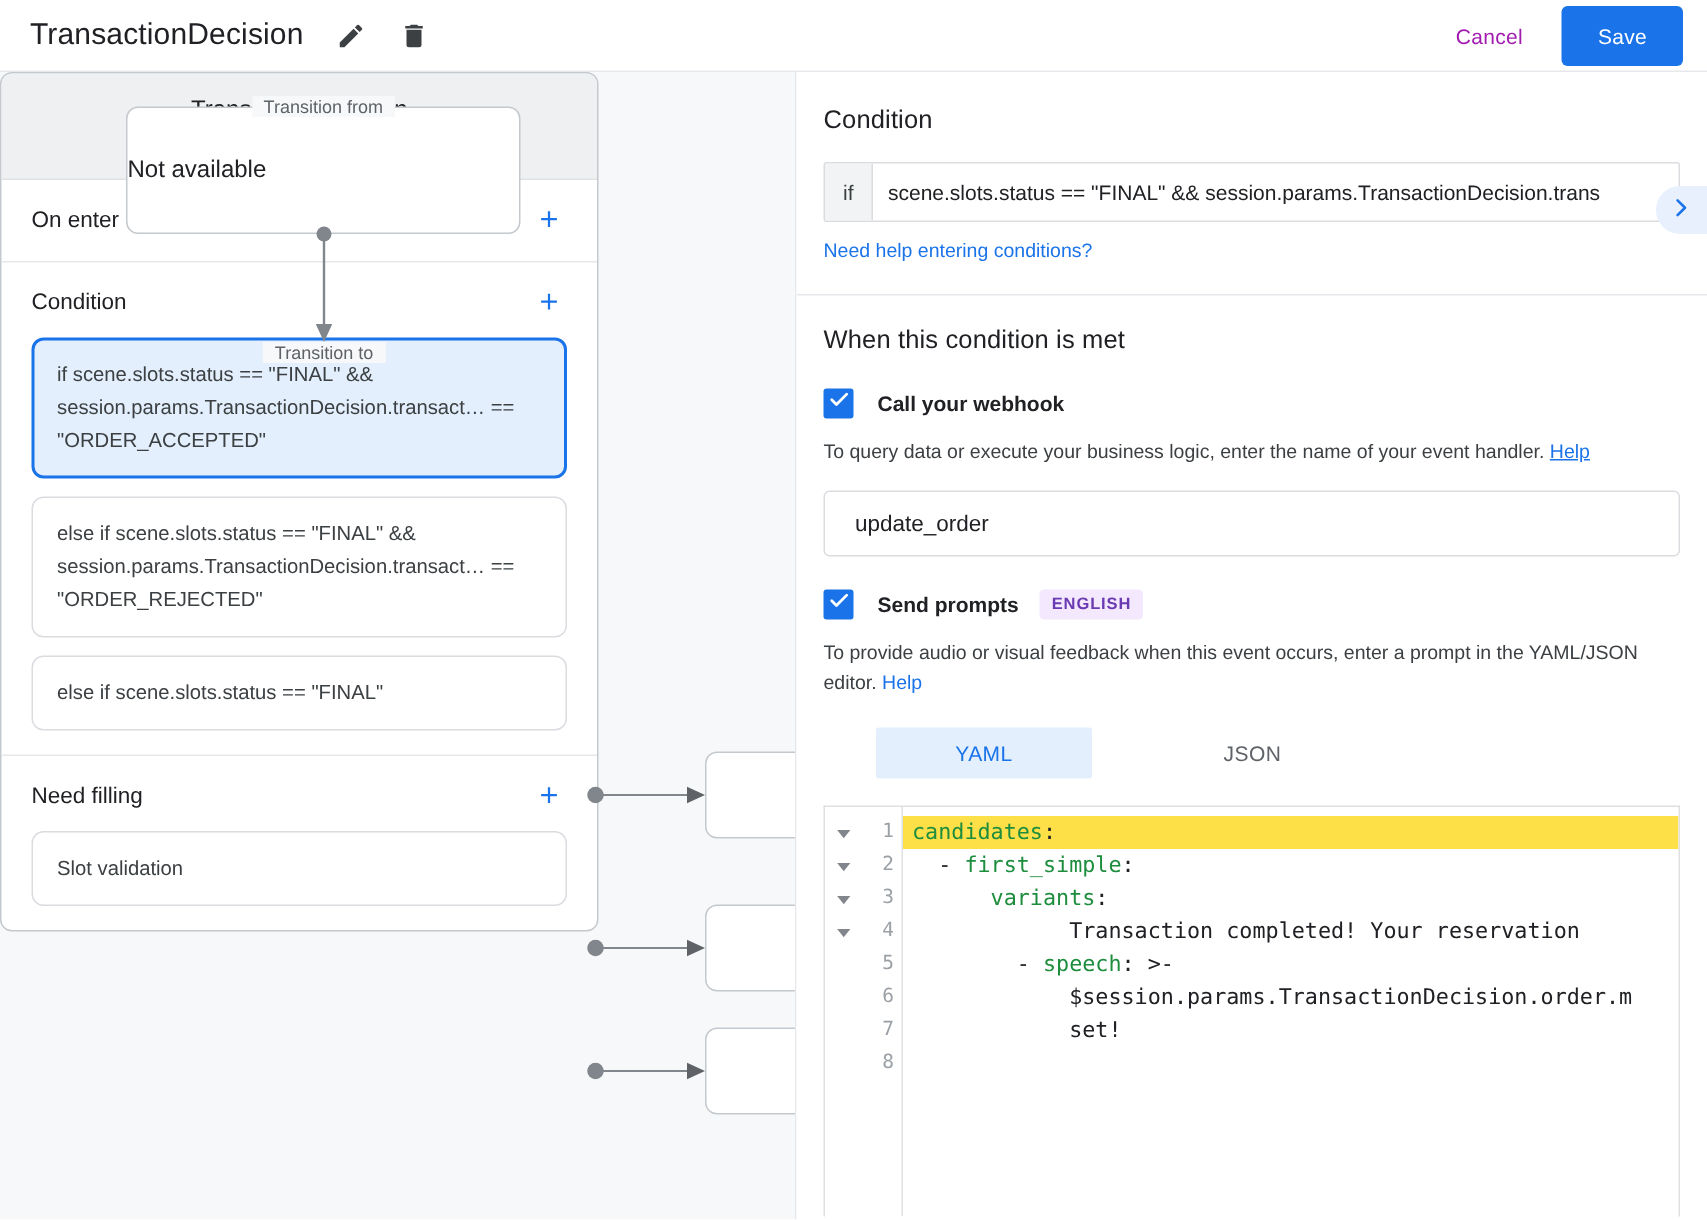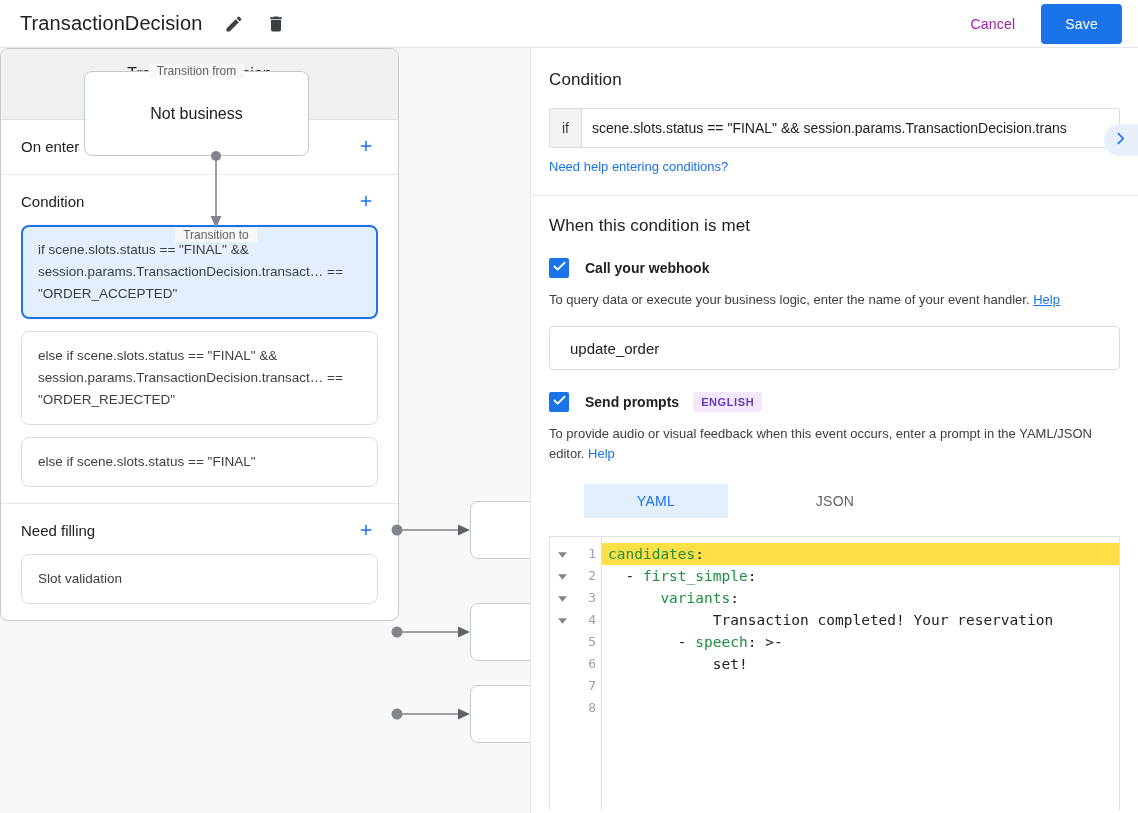--- a/index.html
+++ b/index.html
@@ -67,22 +67,22 @@
   }
   .group-legend {
     position: absolute;
     top: -8px; left: 50%; transform: translateX(-50%);
     background: #f7f8f9;
     padding: 0 8px;
     font-size: 12px; color: #5f6368; white-space: nowrap;
   }
 
   #node-from {
-    left: 84px; top: 23px; width: 225px; height: 85px;
-    display: flex; align-items: center; justify-content: center;
+    left: 84px; top: 23px; width: 263px; height: 85px;
+    display: flex; align-items: center; justify-content: flex-start;
   }
   #node-from .node-title { font-size: 16px; color: #202124; }
 
   
   .connector { position: absolute; left: 0; top: 0; pointer-events: none; }
 
   #node-to {
     left: 17px; top: 188px; width: 399px;
     border: 1px solid #c4c9ce; border-radius: 8px;
     background: #fff; overflow: hidden;
@@ -302,21 +302,21 @@
     <button class="btn-text">Cancel</button>
     <button class="btn-primary">Save</button>
   </div>
 
   <div class="body">
 
     <div class="canvas">
 
       <div class="group" id="node-from">
         <span class="group-legend">Transition from</span>
-        <span class="node-title">Not business</span>
+        <span class="node-title">Not available</span>
       </div>
 
       <svg class="connector" width="531" height="813">
         <circle cx="216" cy="108" r="5" fill="#80868b"></circle>
         <line x1="216" y1="108" x2="216" y2="168" stroke="#80868b" stroke-width="1.6"></line>
         <polygon points="216,180 210.5,168 221.5,168" fill="#80868b"></polygon>
       </svg>
 
       <div id="node-to">
         <span class="group-legend" style="top:180px;left:216px;">Transition to</span>
@@ -496,20 +496,21 @@
               <div>6</div>
               <div>7</div>
               <div>8</div>
             </div>
           <div class="code">
               <div class="ln active"><span class="k">candidates</span><span class="p">:</span></div>
               <div class="ln"><span class="p">  - </span><span class="k">first_simple</span><span class="p">:</span></div>
               <div class="ln"><span class="p">      </span><span class="k">variants</span><span class="p">:</span></div>
               <div class="ln"><span class="p">            Transaction completed! Your reservation</span></div>
               <div class="ln"><span class="p">        - </span><span class="k">speech</span><span class="p">: &gt;-</span></div>
+              <div class="ln"><span class="p">            $session.params.TransactionDecision.order.m</span></div>
               <div class="ln"><span class="p">            set!</span></div>
               <div class="ln">&nbsp;</div>
             </div>
         </div>
       </div>
 
     </div>
   </div>
 </div>
 

